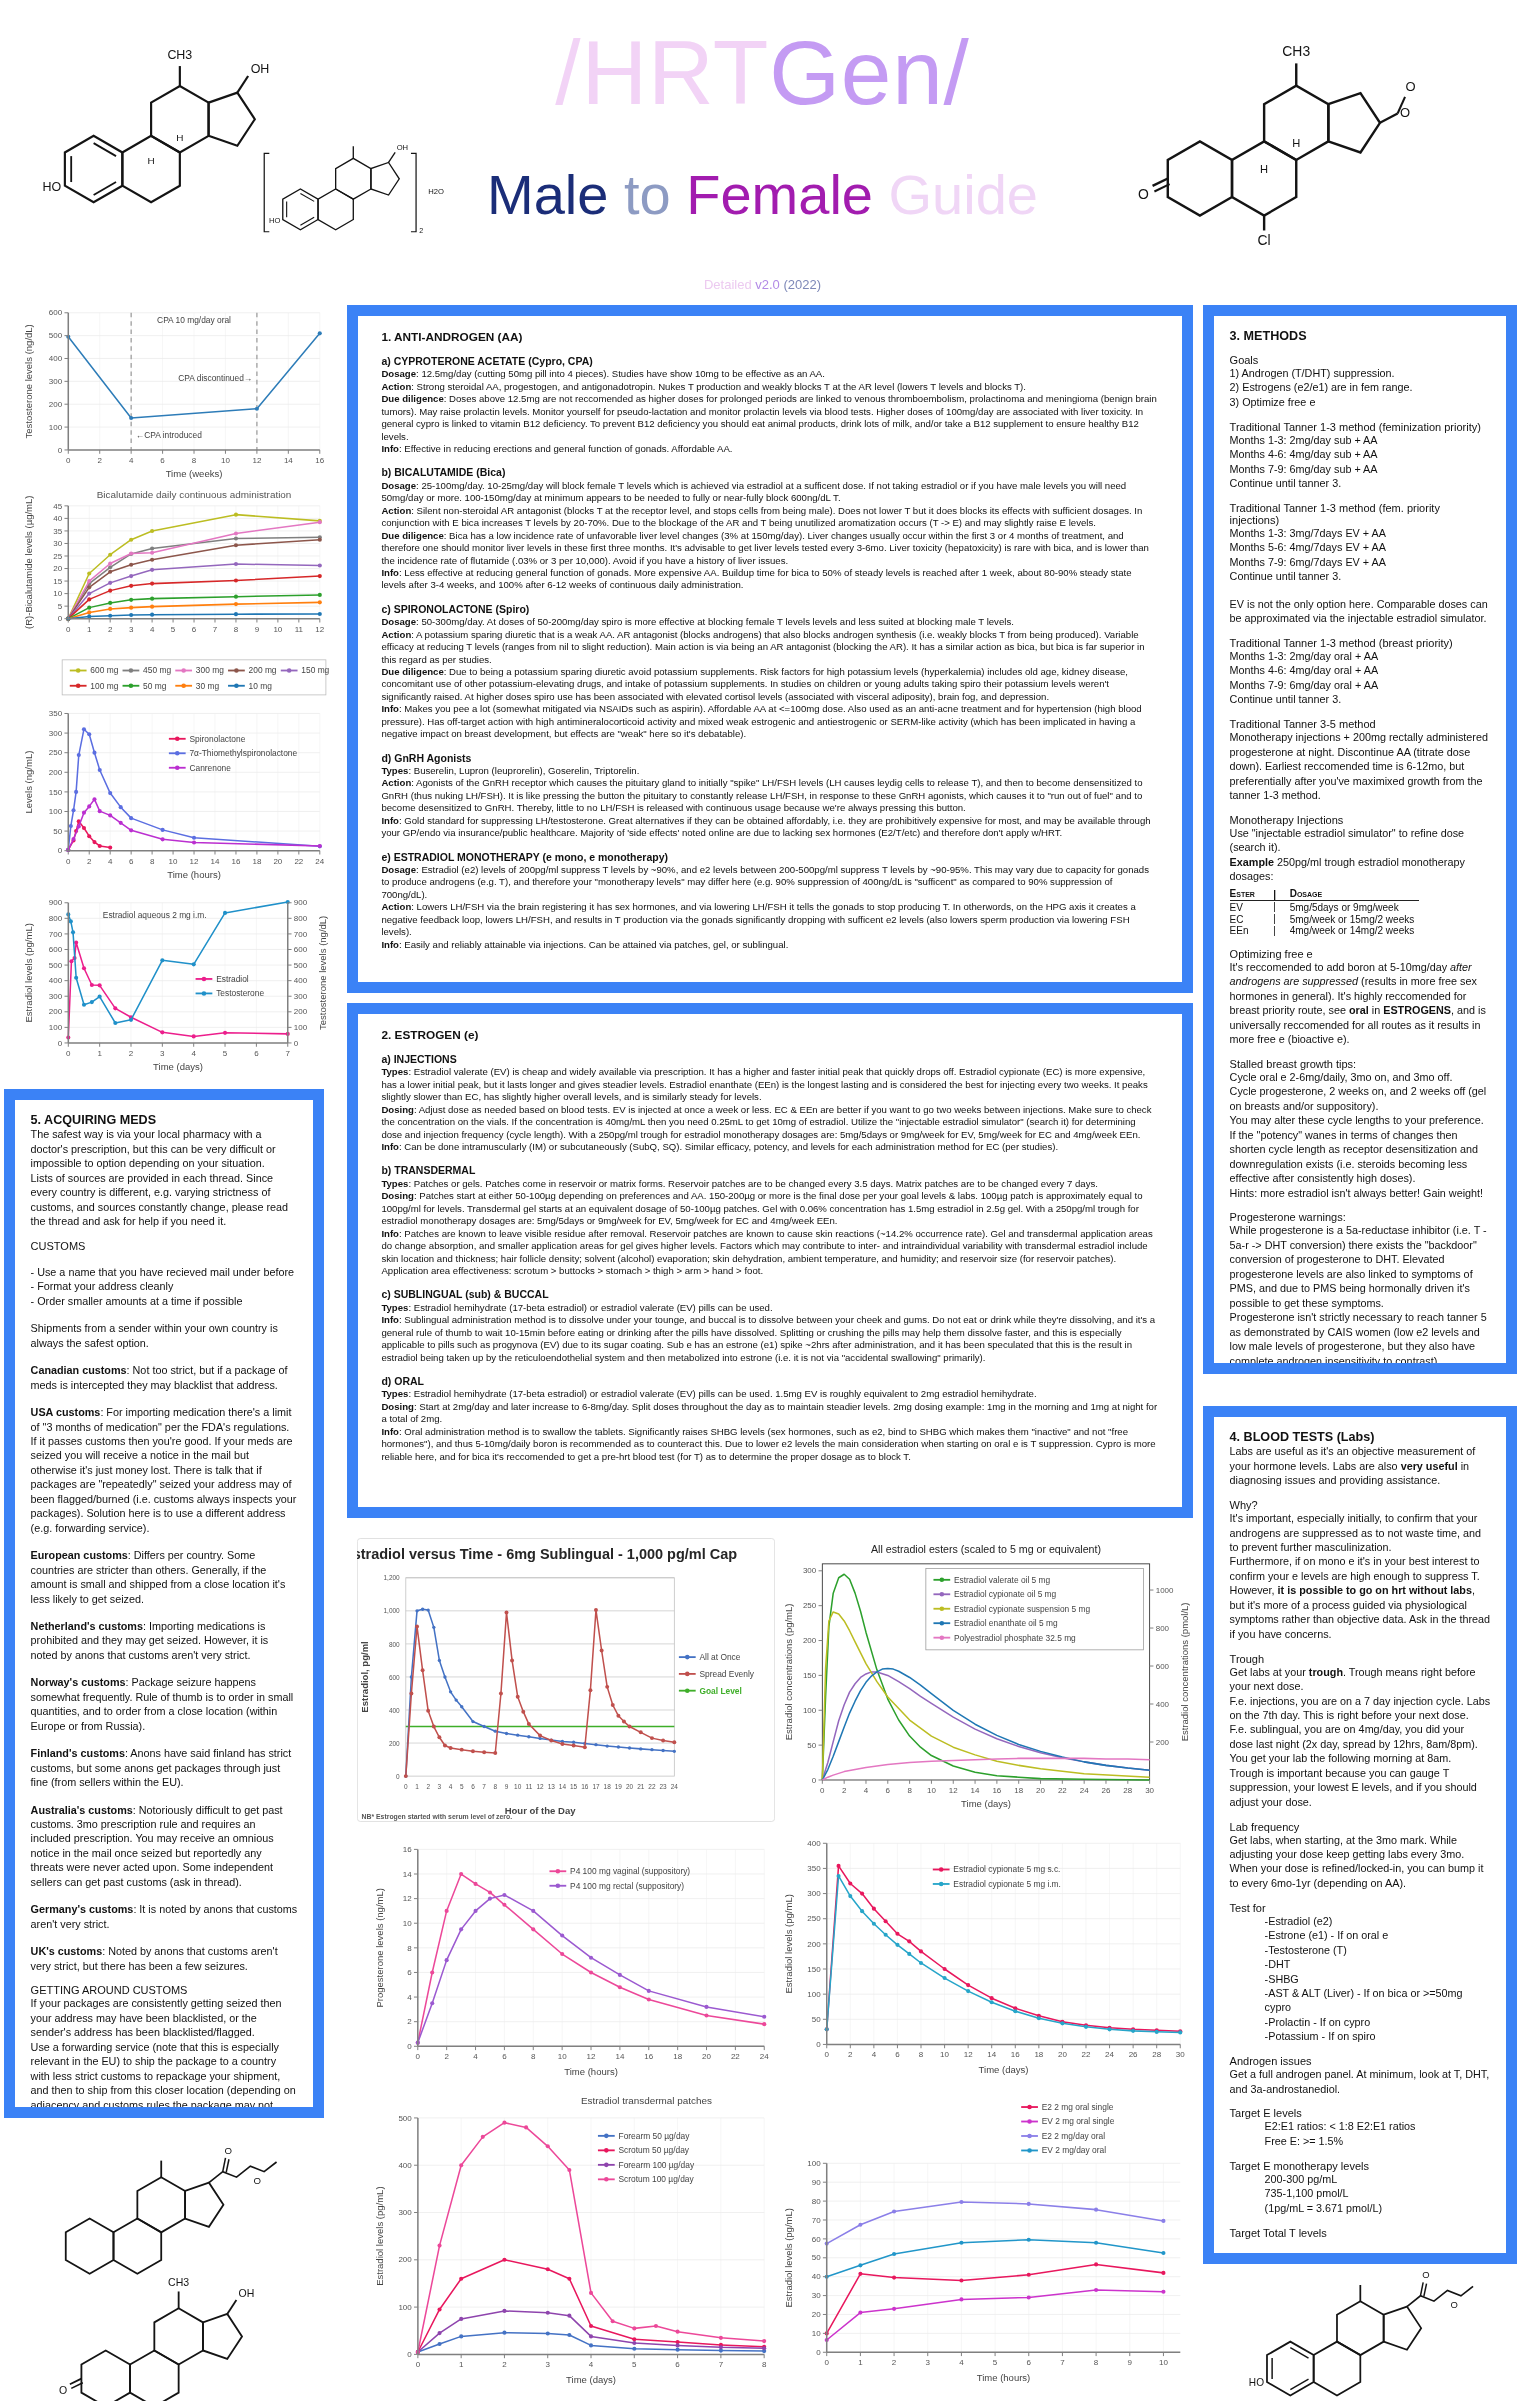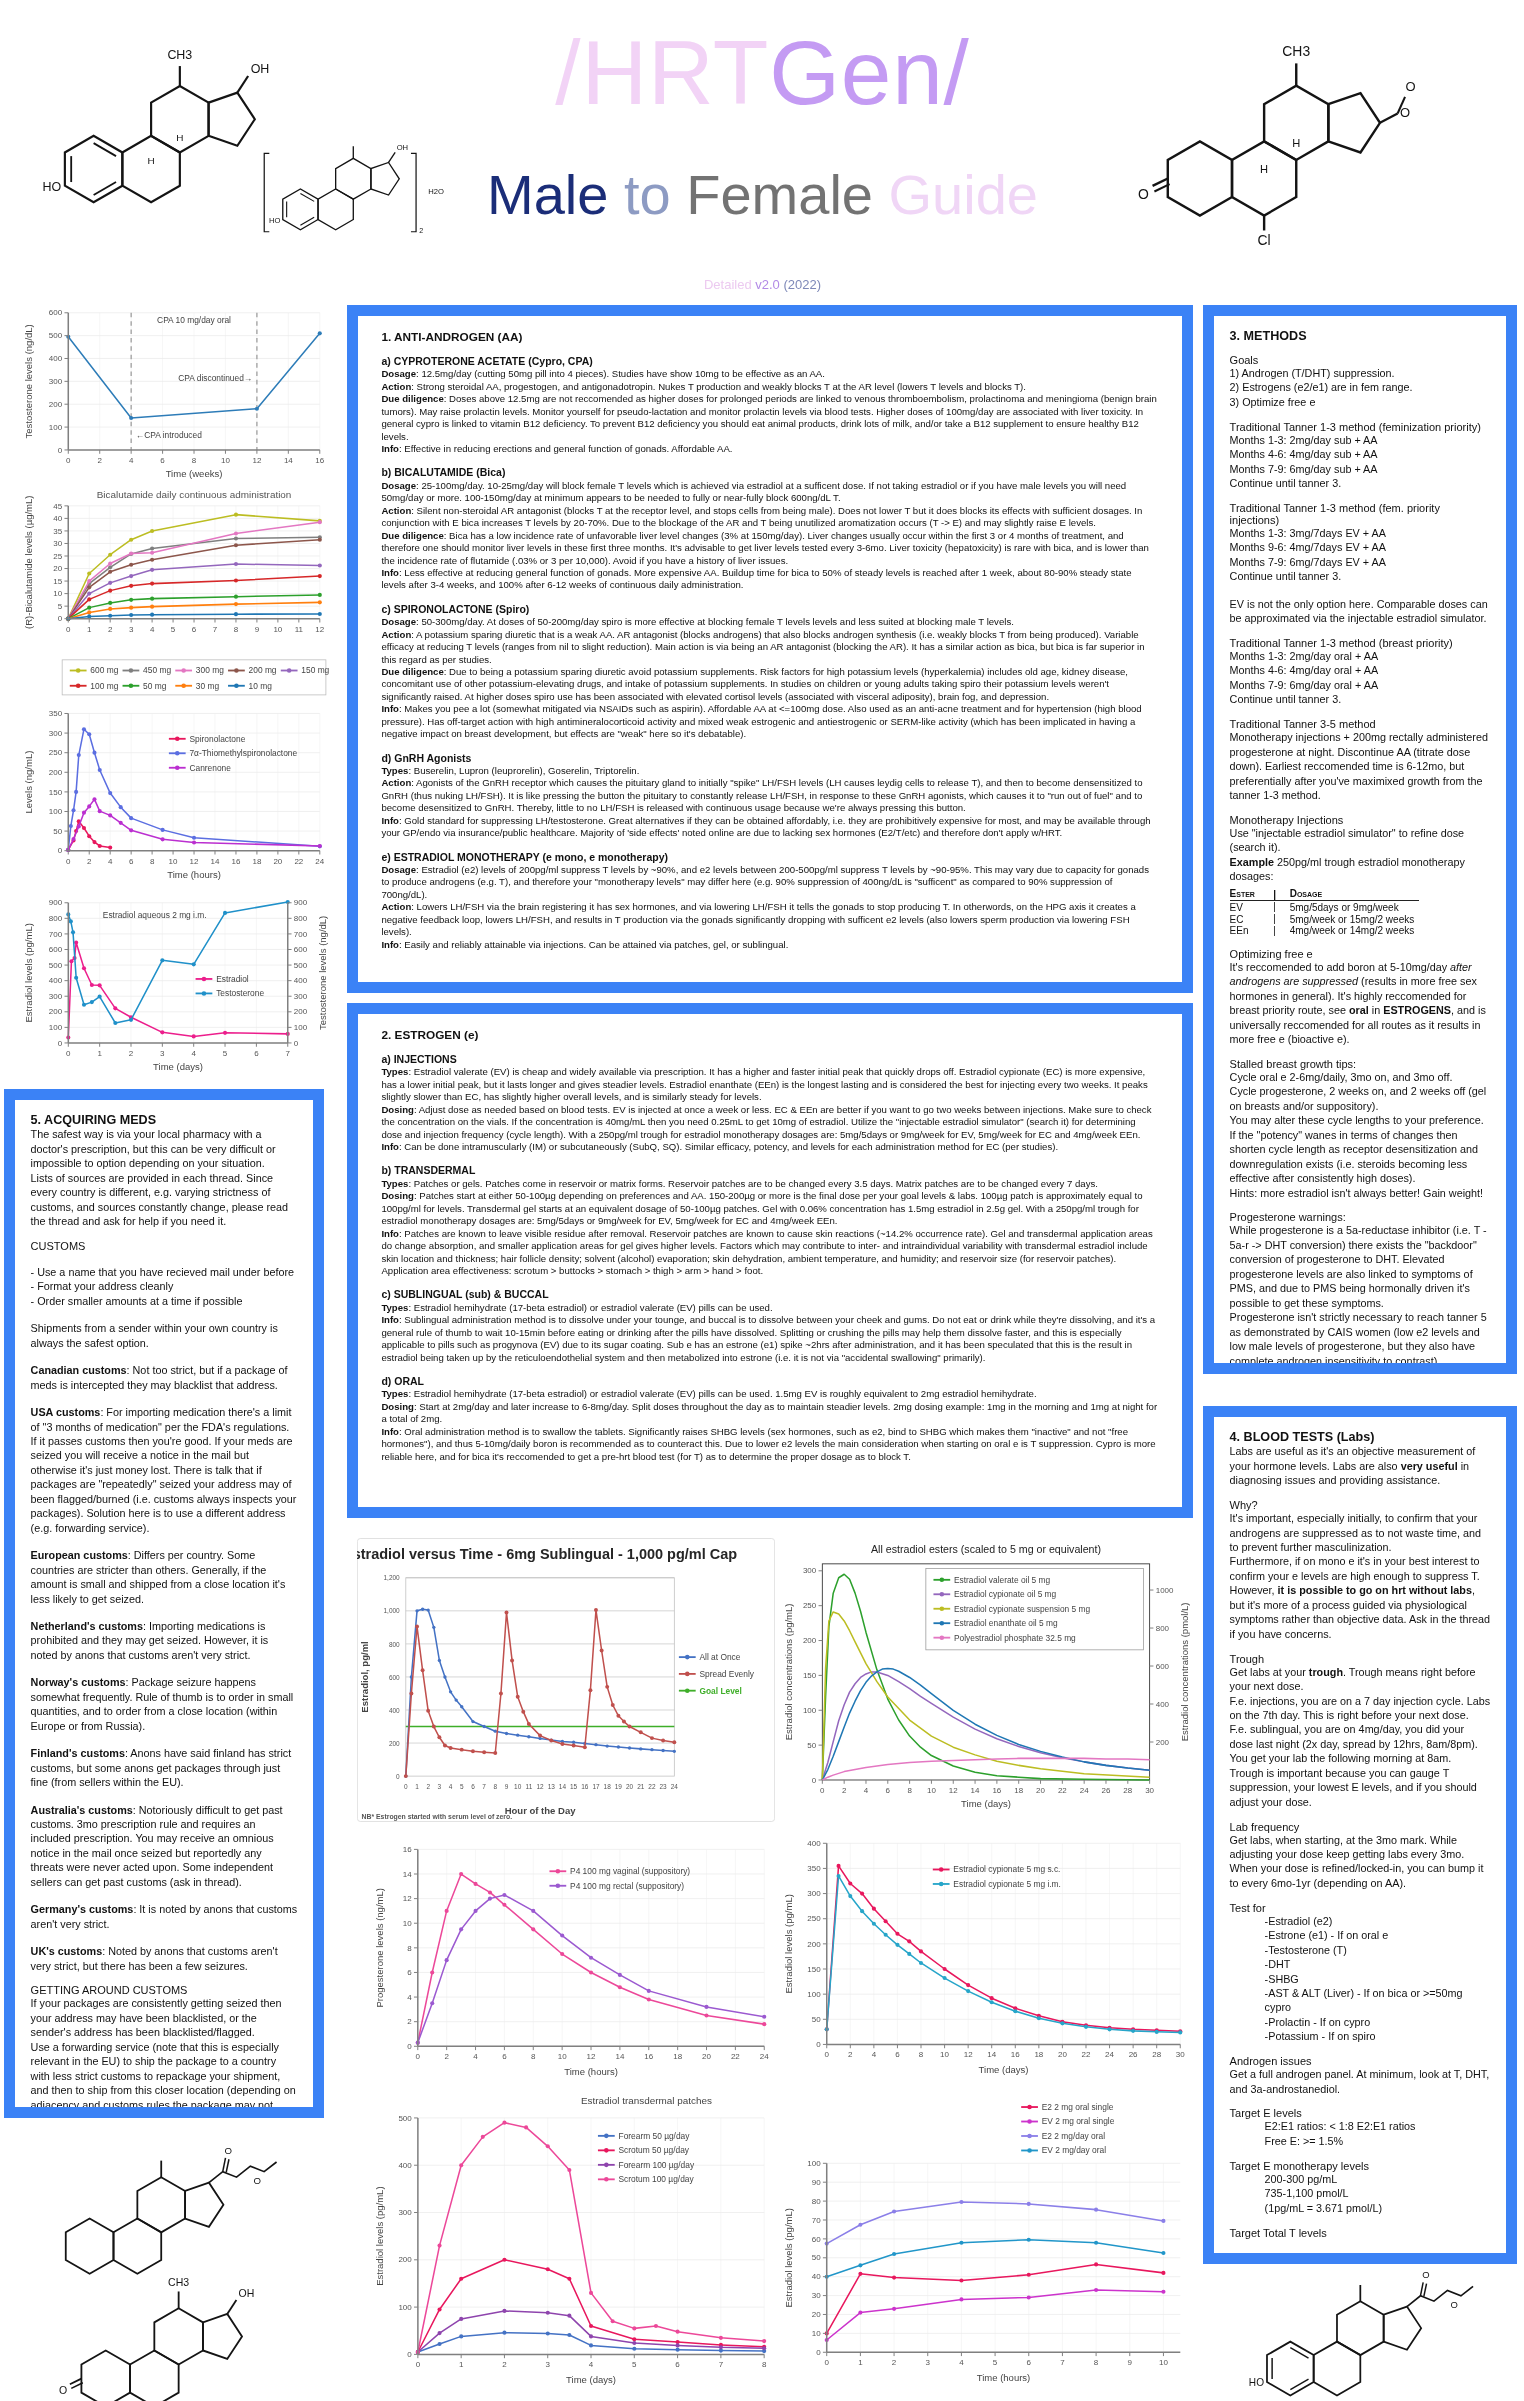--- a/index.html
+++ b/index.html
@@ -31,21 +31,21 @@
   .chart{position:absolute}
   .mol{position:absolute}
 </style>
 </head>
 <body>
 
 <div class="hdr" id="title">
   <span style="color:#f2d3f6">/HRT</span><span style="color:#c49bf3">Gen/</span>
 </div>
 <div class="hdr" id="subtitle">
-  <span style="color:#1b2d78">Male</span><span style="color:#8d9bc3"> to </span><span style="color:#737373">Female</span><span style="color:#f0d6f6"> Guide</span>
+  <span style="color:#1b2d78">Male</span><span style="color:#8d9bc3"> to </span><span style="color:#a21caf">Female</span><span style="color:#f0d6f6"> Guide</span>
 </div>
 <div class="hdr" id="version">
   <span style="color:#eccaf0">Detailed </span><span style="color:#b28ae6">v2.0 </span><span style="color:#7e89b8">(2022)</span>
 </div>
 
 <div class="panel col-m" style="left:347px;top:305px;width:846px;height:688px">
     <div class="inner">
       <div class="h1">1. ANTI-ANDROGEN (AA)</div>
       <div class="h2">a) CYPROTERONE ACETATE (Cypro, CPA)</div>
       <p><b>Dosage</b>: 12.5mg/day (cutting 50mg pill into 4 pieces). Studies have show 10mg to be effective as an AA.</p>
@@ -104,21 +104,21 @@
       <div class="h3">Traditional Tanner 1-3 method (feminization priority)</div>
       <div class="lines">
         <div class="ln">Months 1-3: 2mg/day sub + AA</div>
         <div class="ln">Months 4-6: 4mg/day sub + AA</div>
         <div class="ln">Months 7-9: 6mg/day sub + AA</div>
         <div class="ln">Continue until tanner 3.</div>
       </div>
       <div class="h3">Traditional Tanner 1-3 method (fem. priority injections)</div>
       <div class="lines">
         <div class="ln">Months 1-3: 3mg/7days EV + AA</div>
-        <div class="ln">Months 9-6: 4mg/7days EV + AA</div>
+        <div class="ln">Months 5-6: 4mg/7days EV + AA</div>
         <div class="ln">Months 7-9: 6mg/7days EV + AA</div>
         <div class="ln">Continue until tanner 3.</div>
       </div>
       <div class="gap"></div>
       <p>EV is not the only option here. Comparable doses can be approximated via the injectable estradiol simulator.</p>
       <div class="h3">Traditional Tanner 1-3 method (breast priority)</div>
       <div class="lines">
         <div class="ln">Months 1-3: 2mg/day oral + AA</div>
         <div class="ln">Months 4-6: 4mg/day oral + AA</div>
         <div class="ln">Months 7-9: 6mg/day oral + AA</div>

